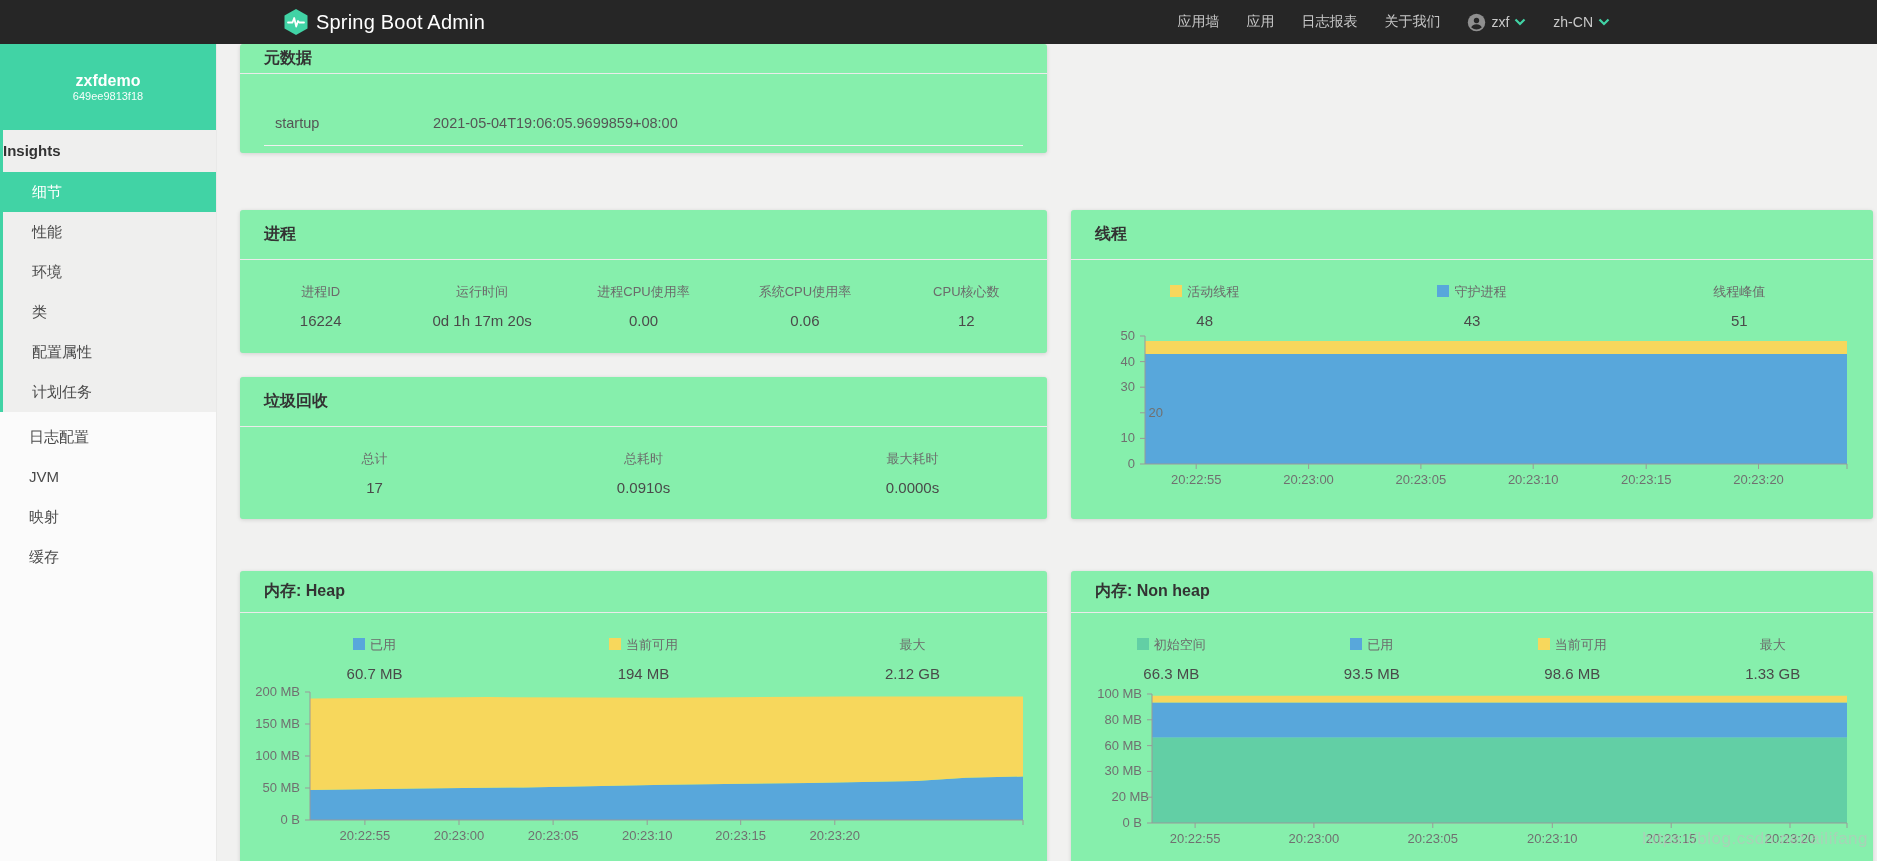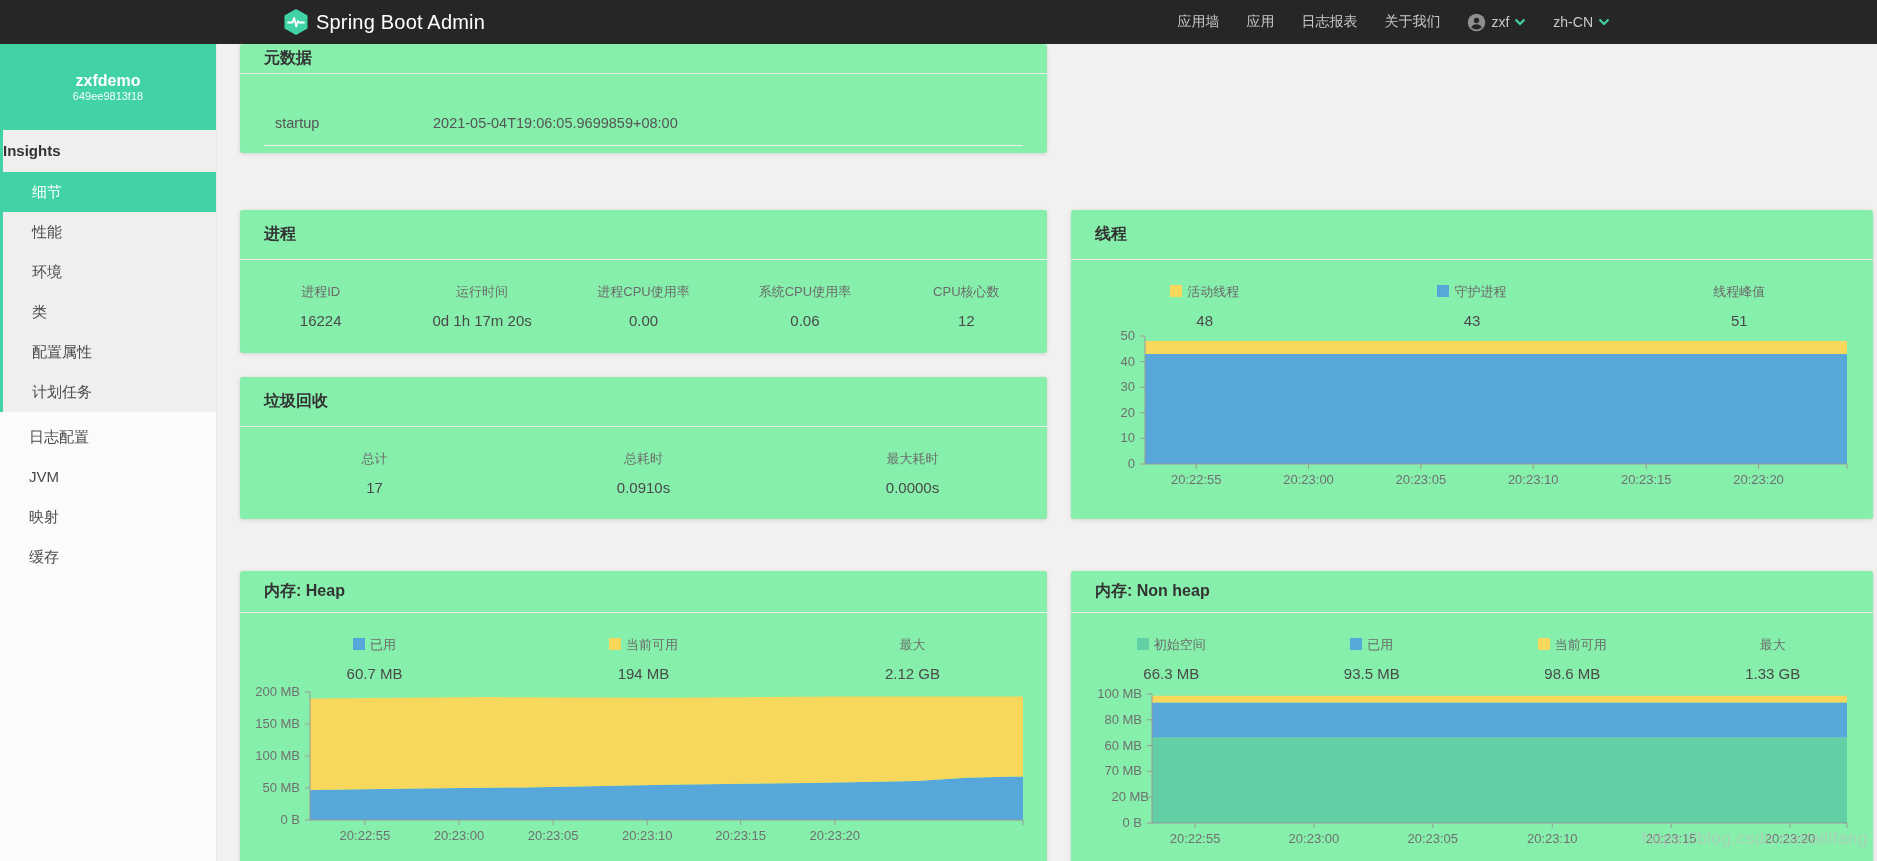--- a/index.html
+++ b/index.html
@@ -196,21 +196,21 @@
       </div>
     </div>
   <div class="chart" id="chart-threads">
       <svg width="714" height="140" style="left: 74px; top: 126px;">
         <polygon points="0.0,17.9 702.0,17.9 702.0,128.0 0.0,128.0" fill="#58A7DB"></polygon>
         <polygon points="0.0,5.1 702.0,5.1 702.0,17.9 0.0,17.9" fill="#F7D75C"></polygon>
         <path d="M0 0 L0 128 L702 128 M-5 128.0 L0 128.0 M-5 102.4 L0 102.4 M-5 76.8 L0 76.8 M-5 51.2 L0 51.2 M-5 25.6 L0 25.6 M-5 0.0 L0 0.0 M51.2 128 L51.2 133 M163.6 128 L163.6 133 M275.9 128 L275.9 133 M388.2 128 L388.2 133 M501.2 128 L501.2 133 M613.5 128 L613.5 133 M702 128 L702 133" stroke="#999" fill="none" stroke-width="1"></path>
       </svg>
       <div class="ax-label ax-y" style="left: 0px; width: 64px; top: 246px;">0</div>
       <div class="ax-label ax-y" style="left: 0px; width: 64px; top: 220.4px;">10</div>
-      <div class="ax-label ax-y" style="left: 0px; width: 64px; top: 194.8px;">20</div>
+      <div class="ax-label ax-y" style="left: 0px; width: 64px; top: 194.8px; padding-left: 28px;">20</div>
       <div class="ax-label ax-y" style="left: 0px; width: 64px; top: 169.2px;">30</div>
       <div class="ax-label ax-y" style="left: 0px; width: 64px; top: 143.6px;">40</div>
       <div class="ax-label ax-y" style="left: 0px; width: 64px; top: 118px;">50</div>
       <div class="ax-label ax-x" style="width: 90px; left: 80.246px; top: 262px;">20:22:55</div>
       <div class="ax-label ax-x" style="width: 90px; left: 192.566px; top: 262px;">20:23:00</div>
       <div class="ax-label ax-x" style="width: 90px; left: 304.886px; top: 262px;">20:23:05</div>
       <div class="ax-label ax-x" style="width: 90px; left: 417.206px; top: 262px;">20:23:10</div>
       <div class="ax-label ax-x" style="width: 90px; left: 530.228px; top: 262px;">20:23:15</div>
       <div class="ax-label ax-x" style="width: 90px; left: 642.548px; top: 262px;">20:23:20</div>
     </div>
@@ -278,21 +278,21 @@
     </div>
   <div class="chart" id="chart-nonheap">
       <svg width="707" height="141" style="left: 81px; top: 123px;">
         <polygon points="0.0,43.5 695.0,43.5 695.0,129.0 0.0,129.0" fill="#62CFA5"></polygon>
         <polygon points="0.0,8.4 695.0,8.4 695.0,43.5 0.0,43.5" fill="#58A7DB"></polygon>
         <polygon points="0.0,1.8 695.0,1.8 695.0,8.4 0.0,8.4" fill="#F7D75C"></polygon>
         <path d="M0 0 L0 129 L695 129 M-5 129.0 L0 129.0 M-5 103.2 L0 103.2 M-5 77.4 L0 77.4 M-5 51.6 L0 51.6 M-5 25.8 L0 25.8 M-5 0.0 L0 0.0 M43.1 129 L43.1 134 M161.9 129 L161.9 134 M280.8 129 L280.8 134 M400.3 129 L400.3 134 M519.2 129 L519.2 134 M638.0 129 L638.0 134 M695 129 L695 134" stroke="#999" fill="none" stroke-width="1"></path>
       </svg>
       <div class="ax-label ax-y" style="left: 0px; width: 71px; top: 244px;">0 B</div>
       <div class="ax-label ax-y" style="left: 7px; width: 71px; top: 218.2px;">20 MB</div>
-      <div class="ax-label ax-y" style="left: 0px; width: 71px; top: 192.4px;">70 MB</div>
+      <div class="ax-label ax-y" style="left: 0px; width: 71px; top: 192.4px;">30 MB</div>
       <div class="ax-label ax-y" style="left: 0px; width: 71px; top: 166.6px;">60 MB</div>
       <div class="ax-label ax-y" style="left: 0px; width: 71px; top: 140.8px;">80 MB</div>
       <div class="ax-label ax-y" style="left: 0px; width: 71px; top: 115px;">100 MB</div>
       <div class="ax-label ax-x" style="width: 90px; left: 79.09px; top: 260px;">20:22:55</div>
       <div class="ax-label ax-x" style="width: 90px; left: 197.935px; top: 260px;">20:23:00</div>
       <div class="ax-label ax-x" style="width: 90px; left: 316.78px; top: 260px;">20:23:05</div>
       <div class="ax-label ax-x" style="width: 90px; left: 436.32px; top: 260px;">20:23:10</div>
       <div class="ax-label ax-x" style="width: 90px; left: 555.165px; top: 260px;">20:23:15</div>
       <div class="ax-label ax-x" style="width: 90px; left: 674.01px; top: 260px;">20:23:20</div>
     </div>

